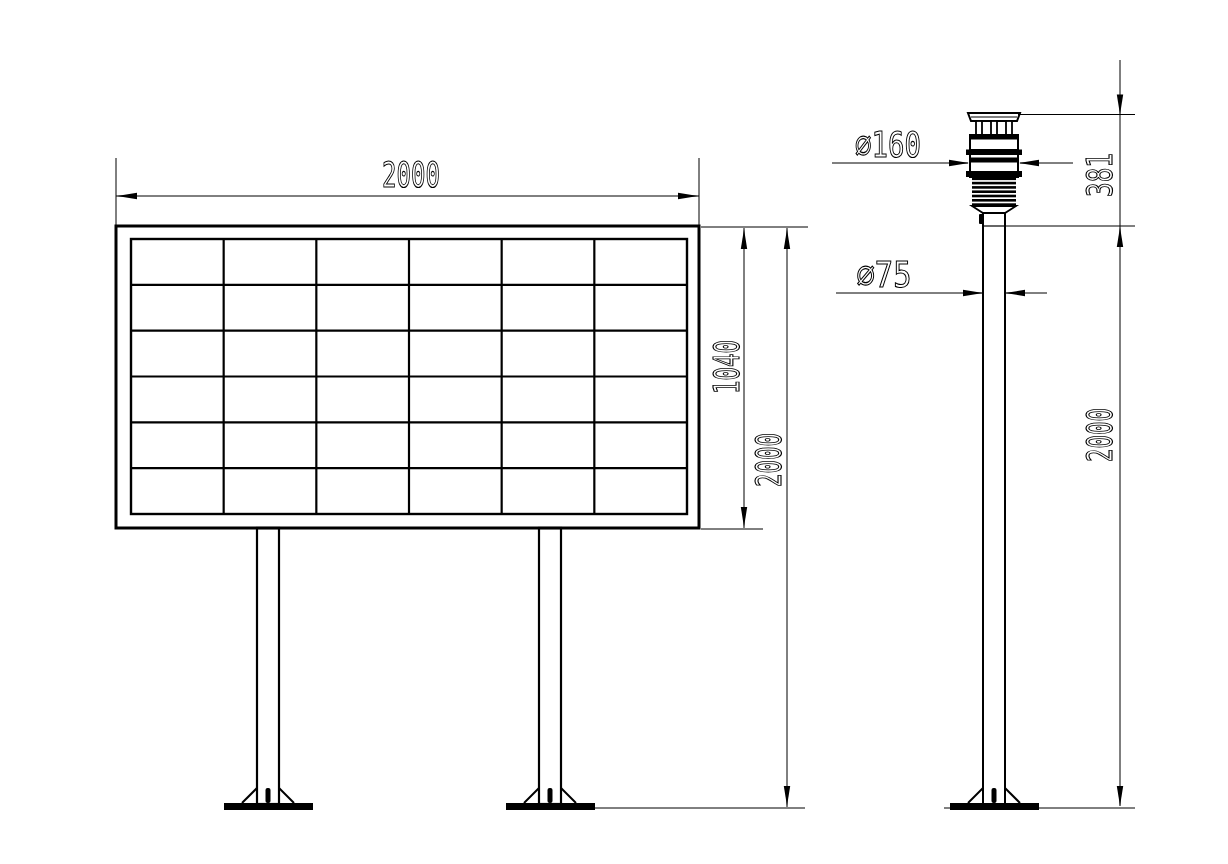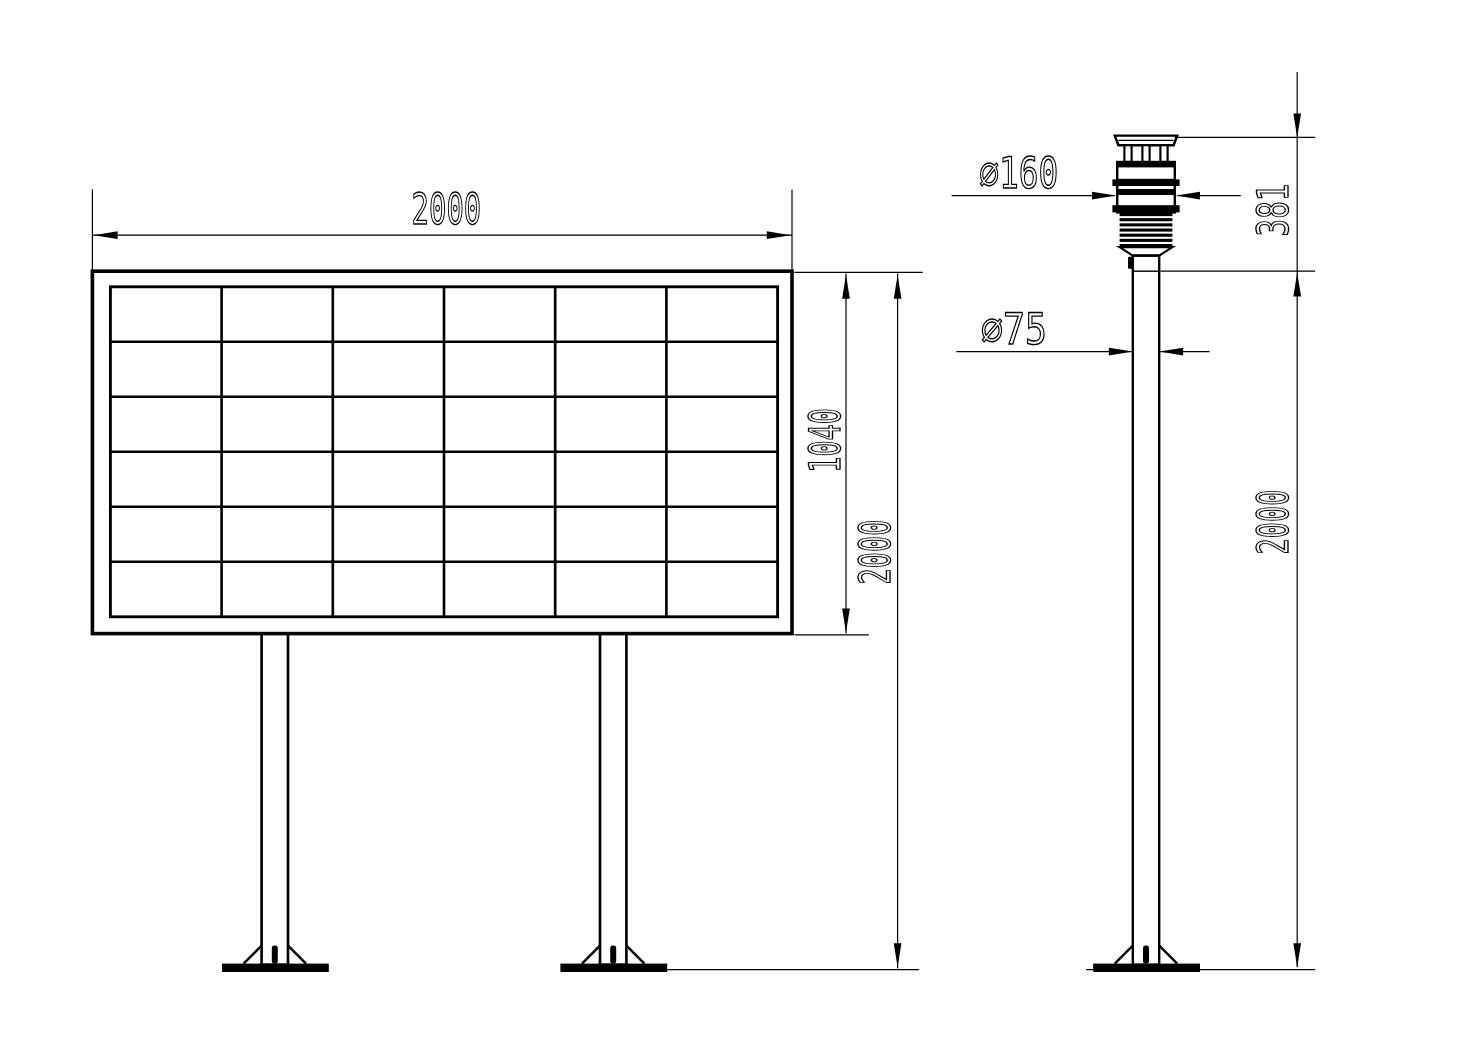--- a/index.html
+++ b/index.html
@@ -1,16 +1,16 @@
 <!DOCTYPE html>
 <html><head>
 <meta charset="utf-8">
 <style>
   html,body{margin:0;padding:0;background:#ffffff;}
-  .canvas{position:relative;width:1096px;height:864px;background:#ffffff;overflow:hidden;}
+  .canvas{position:relative;width:1096px;height:864px;background:#ffffff;overflow:hidden;margin-left:39px;}
   svg{display:block;}
   .thin  {stroke:#000;stroke-width:1;fill:none;}
   .seam  {stroke:#000;stroke-width:1.2;fill:none;}
   .med   {stroke:#000;stroke-width:2;fill:none;}
   .med2  {stroke:#000;stroke-width:2.2;fill:none;}
   .frame {stroke:#000;stroke-width:3;fill:#ffffff;}
   .inner {stroke:#000;stroke-width:2.4;fill:#ffffff;}
   .part  {stroke:#000;stroke-width:2;fill:#ffffff;}
   .part2 {stroke:#000;stroke-width:1.8;fill:#ffffff;}
   .solid {fill:#000;stroke:none;}

